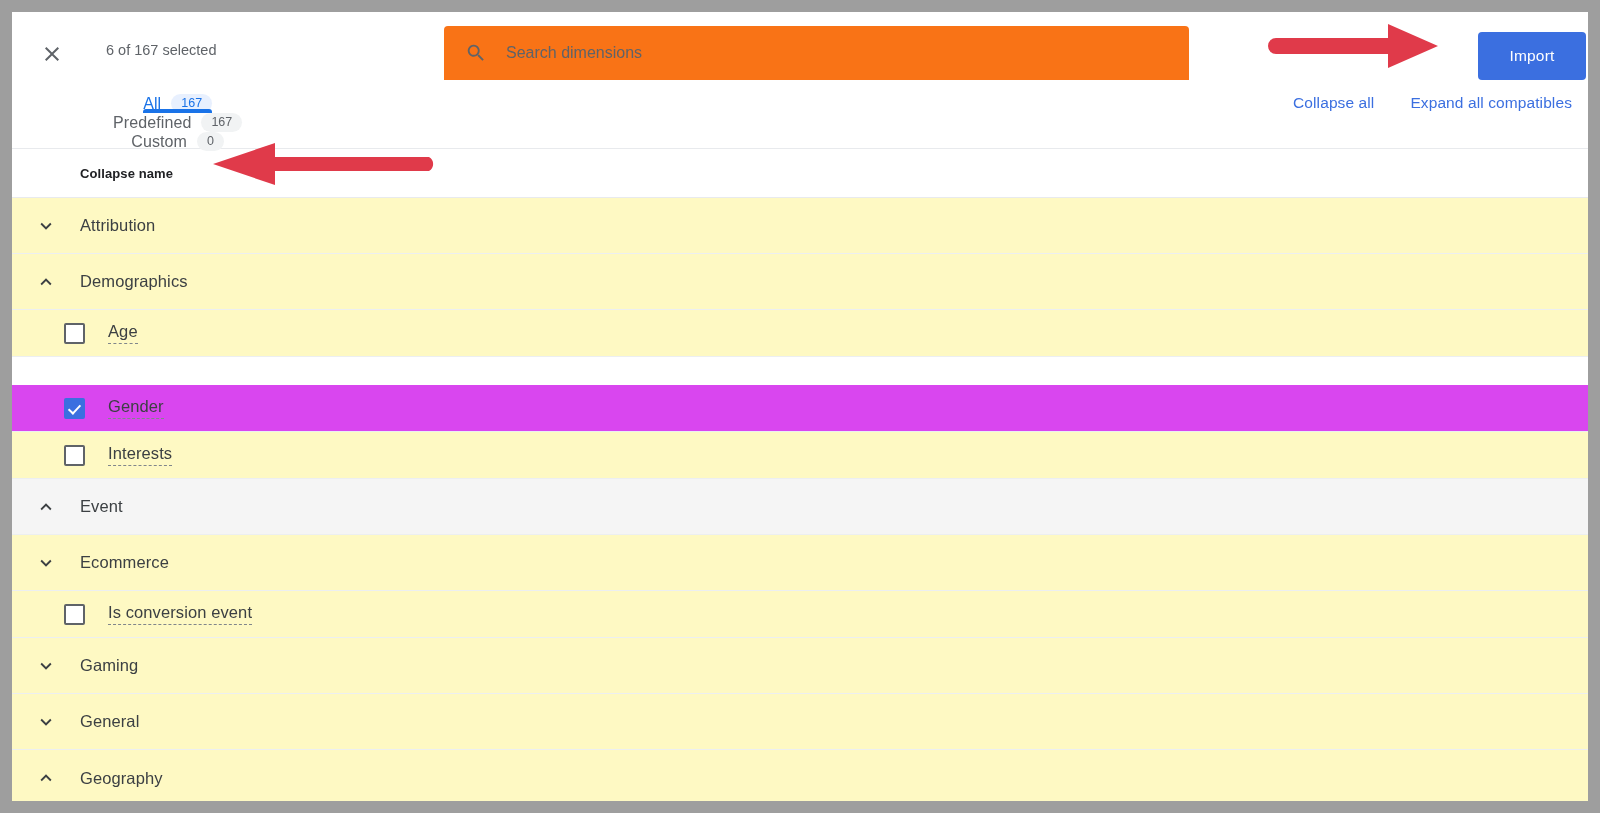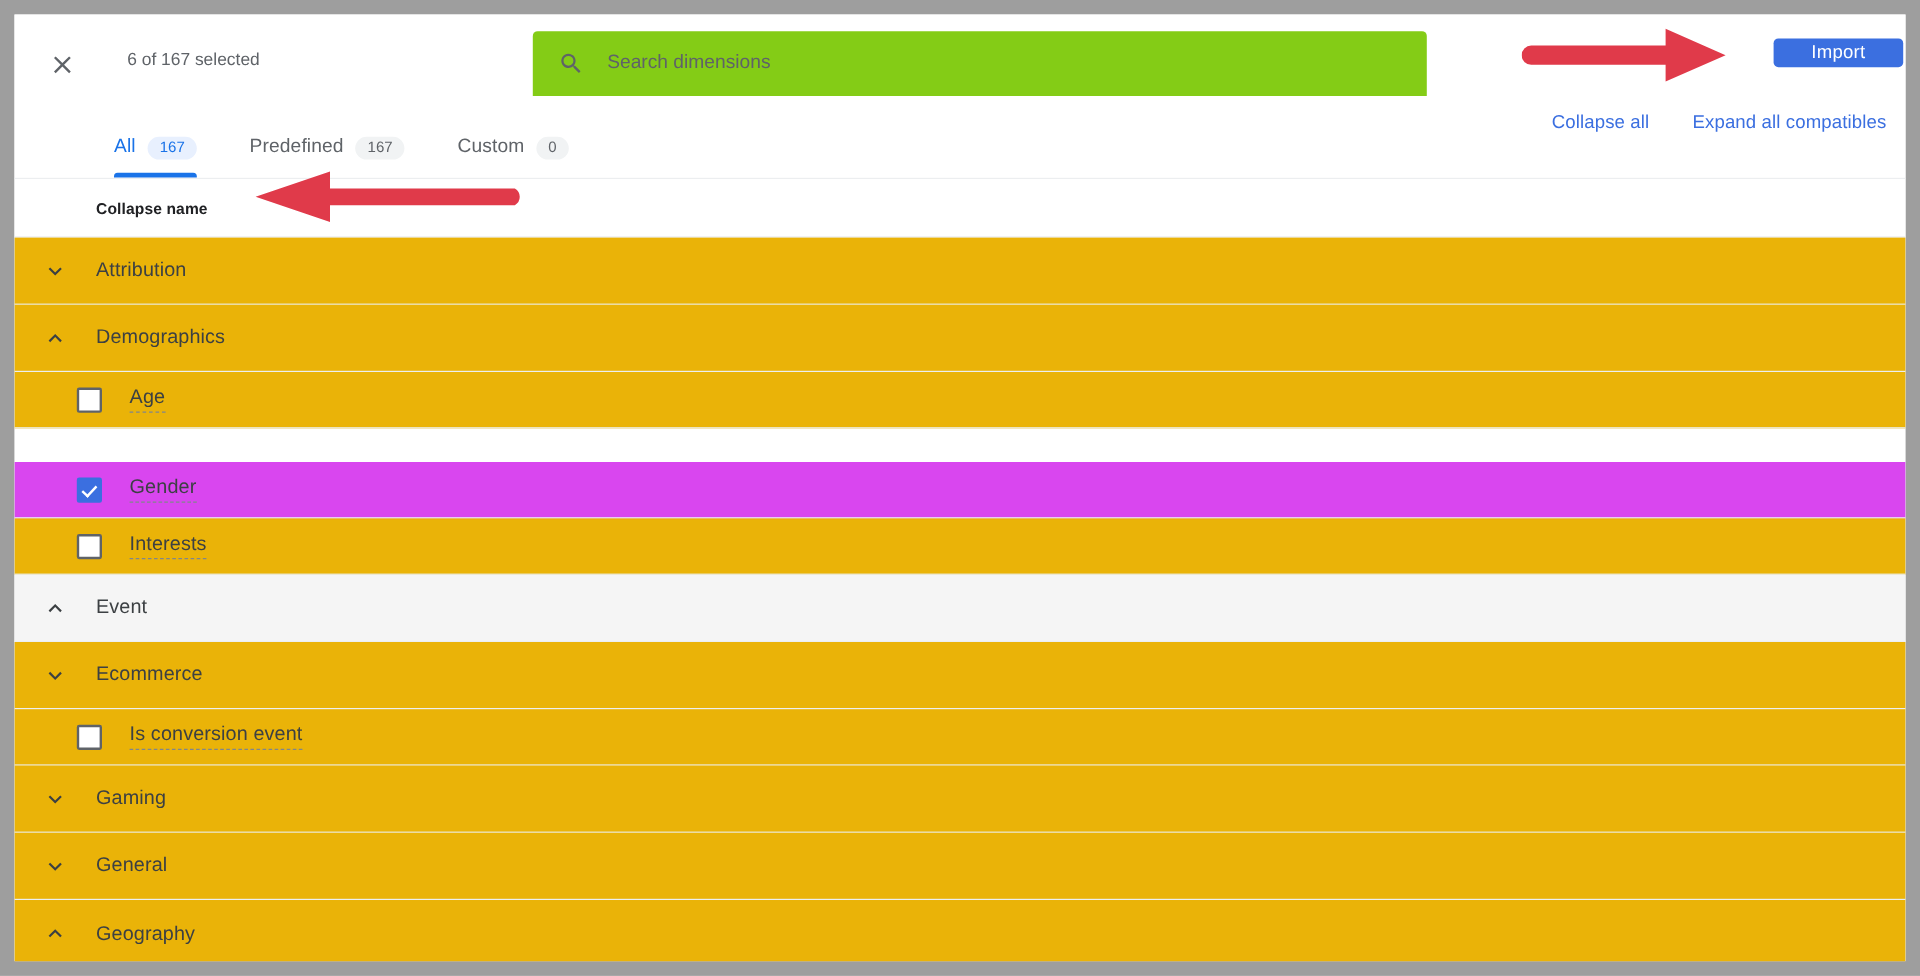--- a/index.html
+++ b/index.html
@@ -72,21 +72,21 @@
     margin-left: 11px;
     line-height: 34px;
   }
 
   .search-box {
     position: absolute;
     left: 432px;
     top: 14px;
     width: 745px;
     height: 54px;
-    background: #84cc16;
+    background: #f97316;
     border-radius: 4px 4px 0 0;
     display: flex;
     align-items: center;
     cursor: text;
   }
   .search-icon {
     margin-left: 21px;
     margin-right: 19px;
     display: flex;
     align-items: center;
@@ -101,21 +101,21 @@
     width: 640px;
     padding: 0;
   }
   .search-input::placeholder { color: #5f6368; opacity: 1; }
 
   .import-btn {
     position: absolute;
     left: 1466px;
     top: 20px;
     width: 108px;
-    height: 24px;
+    height: 48px;
     background: #3b6fe0;
     color: #ffffff;
     border: none;
     border-radius: 4px;
     font-family: "Liberation Sans", sans-serif;
     font-size: 15.5px;
     font-weight: 500;
     letter-spacing: 0.2px;
     cursor: pointer;
     display: flex;
@@ -124,25 +124,26 @@
   }
 
   
   .tabrow {
     position: relative;
     height: 54px;
     background: #ffffff;
   }
   .tabs {
     position: absolute;
-    left: 83px;
+    left: 101px;
     top: 0;
     display: flex;
-    align-items: flex-end;
+    align-items: center;
     height: 54px;
+    flex-direction: column;
   }
   .tab {
     display: flex;
     align-items: center;
     height: 50px;
     padding: 0 0;
     margin-right: 44px;
     cursor: pointer;
     position: relative;
   }
@@ -210,21 +211,21 @@
   }
 
   .rows {
     position: relative;
   }
 
   .row {
     display: flex;
     align-items: center;
     border-bottom: 1px solid #eceff1;
-    background: #eab308;
+    background: #fef9c3;
     cursor: pointer;
     box-sizing: border-box;
   }
   .row.group { height: 56px; }
   .row.item  { height: 47px; padding-left: 28px; }
   .row.group.hovered { background: #f5f5f5; }
   .row.item.selected { background: #d946ef; margin-top: 28px; }
   .row.partial { border-bottom: none; }
 
   .chev {

